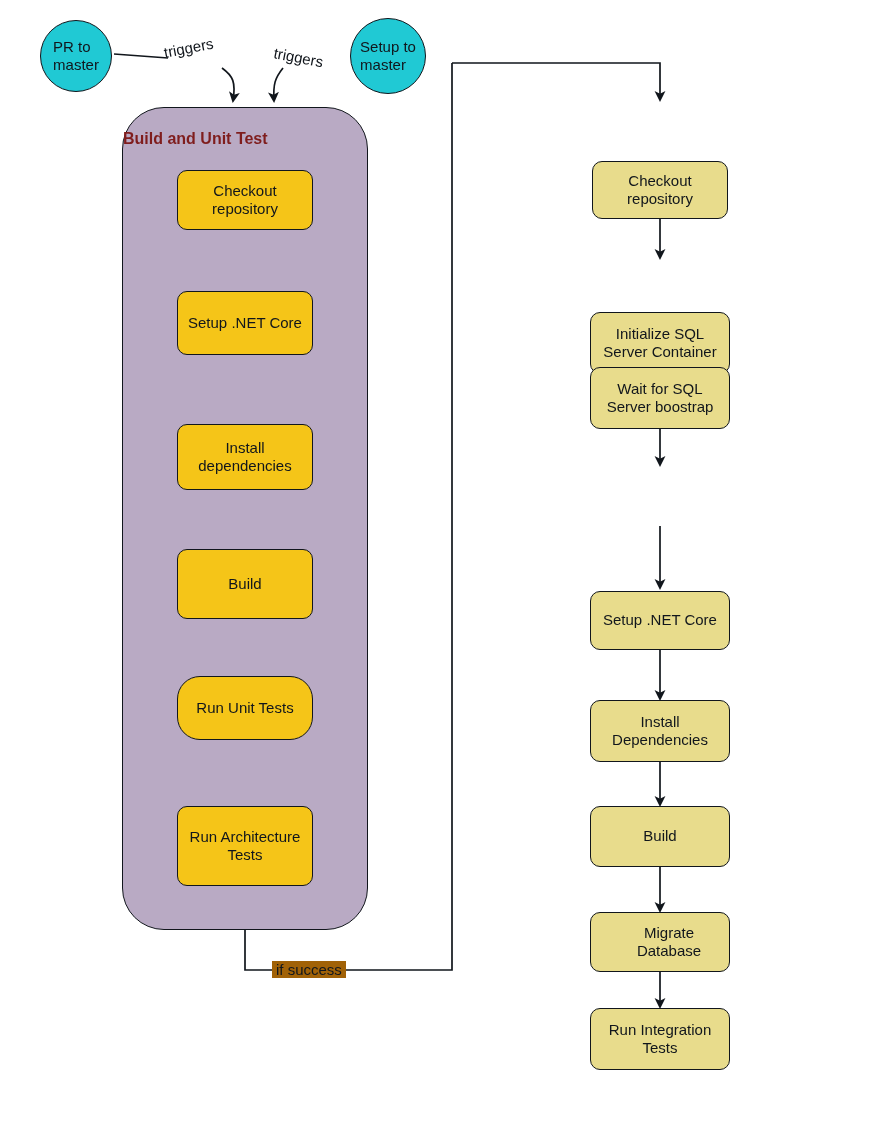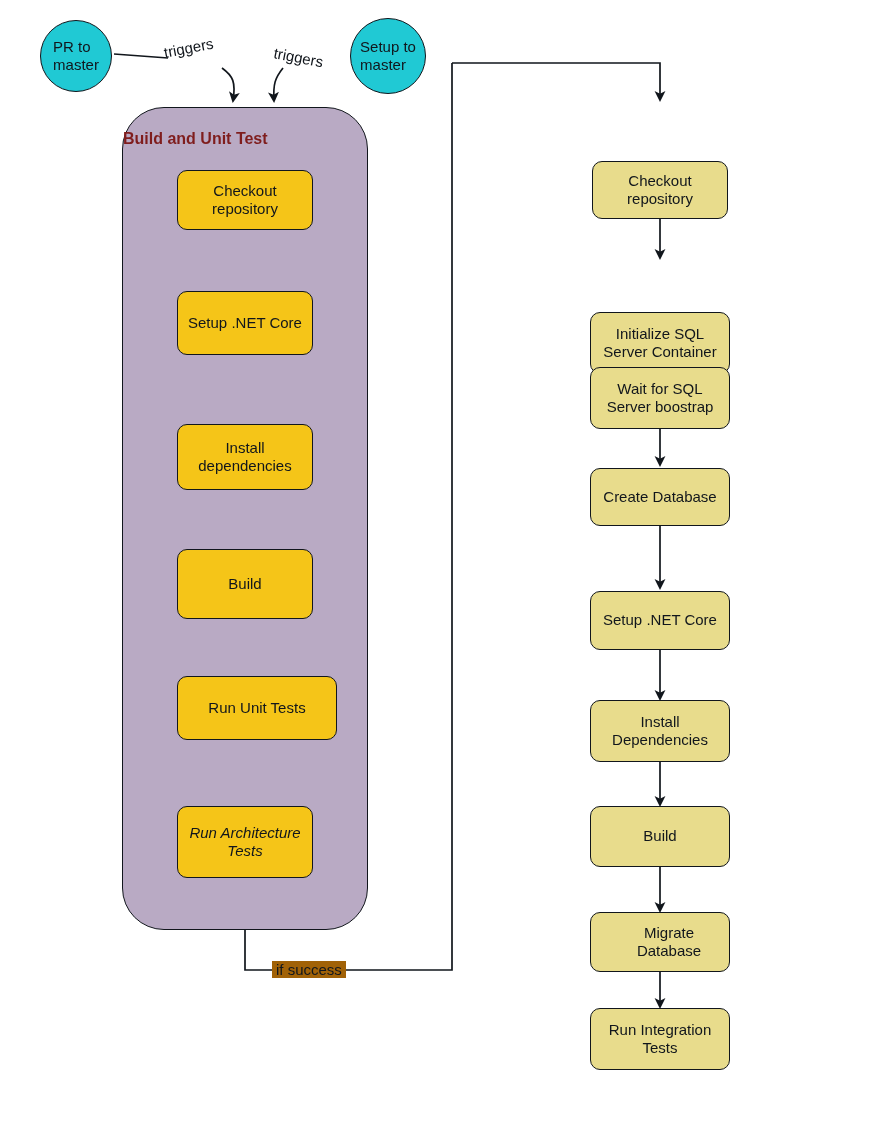--- a/index.html
+++ b/index.html
@@ -168,27 +168,27 @@
       <div>dependencies</div>
     </div>
   </div>
 
   <div class="step" style="left:177px; top:549px; width:136px; height:70px; background:#f5c518;">
     <div>
       <div>Build</div>
     </div>
   </div>
 
-  <div class="step" style="left:177px; top:676px; width:160px; height:64px; background:#f5c518;">
+  <div class="step" style="left:177px; top:676px; width:136px; height:64px; background:#f5c518;border-radius:23px;">
     <div>
       <div>Run Unit Tests</div>
     </div>
   </div>
 
-  <div class="step" style="left:177px; top:806px; width:136px; height:72px; background:#f5c518;font-style:italic;">
+  <div class="step" style="left:177px; top:806px; width:136px; height:80px; background:#f5c518;">
     <div>
       <div>Run Architecture</div>
       <div>Tests</div>
     </div>
   </div>
 
 
   <div class="step" style="left:592px; top:161px; width:136px; height:58px; background:#e8dc8c;">
     <div>
       <div>Checkout</div>
@@ -203,25 +203,20 @@
     </div>
   </div>
 
   <div class="step" style="left:590px; top:367px; width:140px; height:62px; background:#e8dc8c;">
     <div>
       <div>Wait for SQL</div>
       <div>Server boostrap</div>
     </div>
   </div>
 
-  <div class="step" style="left:590px; top:468px; width:140px; height:58px; background:#e8dc8c;">
-    <div>
-      <div>Create Database</div>
-    </div>
-  </div>
 
   <div class="step" style="left:590px; top:591px; width:140px; height:59px; background:#e8dc8c;">
     <div>
       <div>Setup .NET Core</div>
     </div>
   </div>
 
   <div class="step" style="left:590px; top:700px; width:140px; height:62px; background:#e8dc8c;">
     <div>
       <div>Install</div>

